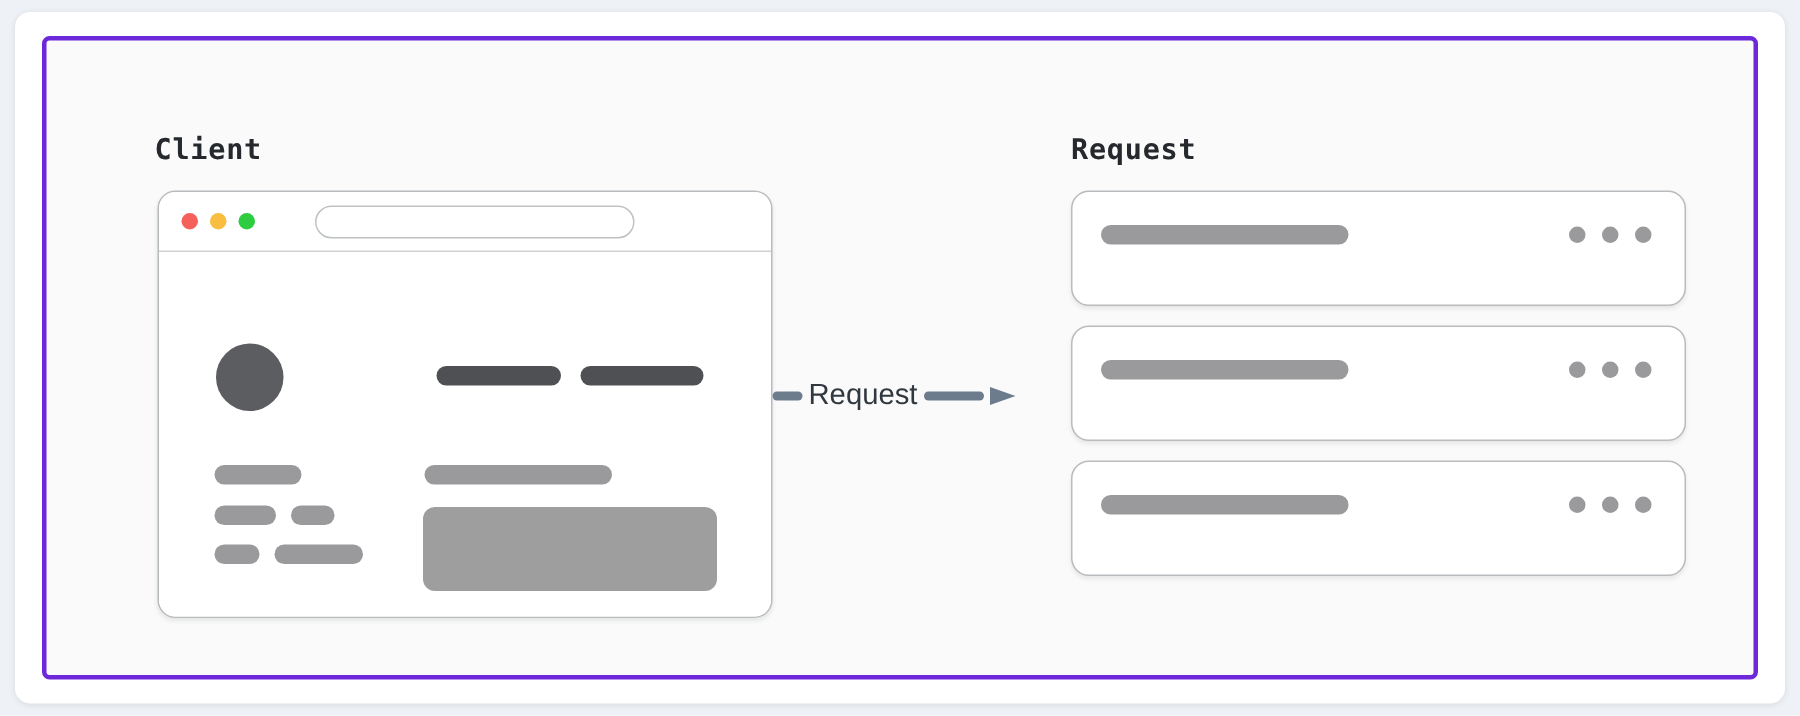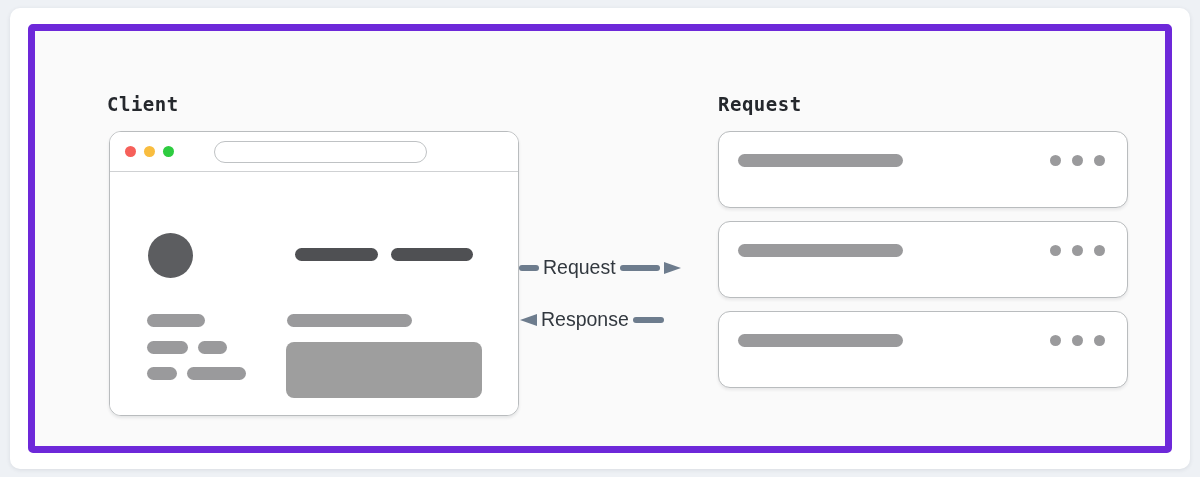--- a/index.html
+++ b/index.html
@@ -28,21 +28,21 @@
   }
 
   
   #diagram-panel {
     position: absolute;
     left: 18px;
     top: 16px;
     width: 1144px;
     height: 429px;
     background: #fafafa;
-    border: 7px solid #6d28d9;
+    border: 3px solid #6d28d9;
     border-radius: 5px;
   }
 
   
   .section-title {
     position: absolute;
     font-family: "DejaVu Sans Mono", "Liberation Mono", monospace;
     font-size: 19px;
     font-weight: bold;
     letter-spacing: 0.5px;
@@ -268,27 +268,20 @@
 
       <div id="request-row" class="flow-row">
         <span class="flow-line flow-line-tail"></span>
         <span class="flow-label">Request</span>
         <span class="flow-line"></span>
         <svg class="flow-arrowhead" width="18" height="20" viewBox="0 0 18 20">
           <path d="M0 4 L0 16 L17 10 Z" fill="#6d7c8d"></path>
         </svg>
       </div>
 
-      <div id="response-row" class="flow-row">
-        <svg class="flow-arrowhead" width="18" height="20" viewBox="0 0 18 20">
-          <path d="M18 4 L18 16 L1 10 Z" fill="#6d7c8d"></path>
-        </svg>
-        <span class="flow-label">Response</span>
-        <span class="flow-line"></span>
-      </div>
 
     </div>
 
     <div id="server-title" class="section-title">Request</div>
 
     <div id="server-stack">
 
       <div class="server-unit">
         <div class="server-bar"></div>
         <div class="server-dots">

